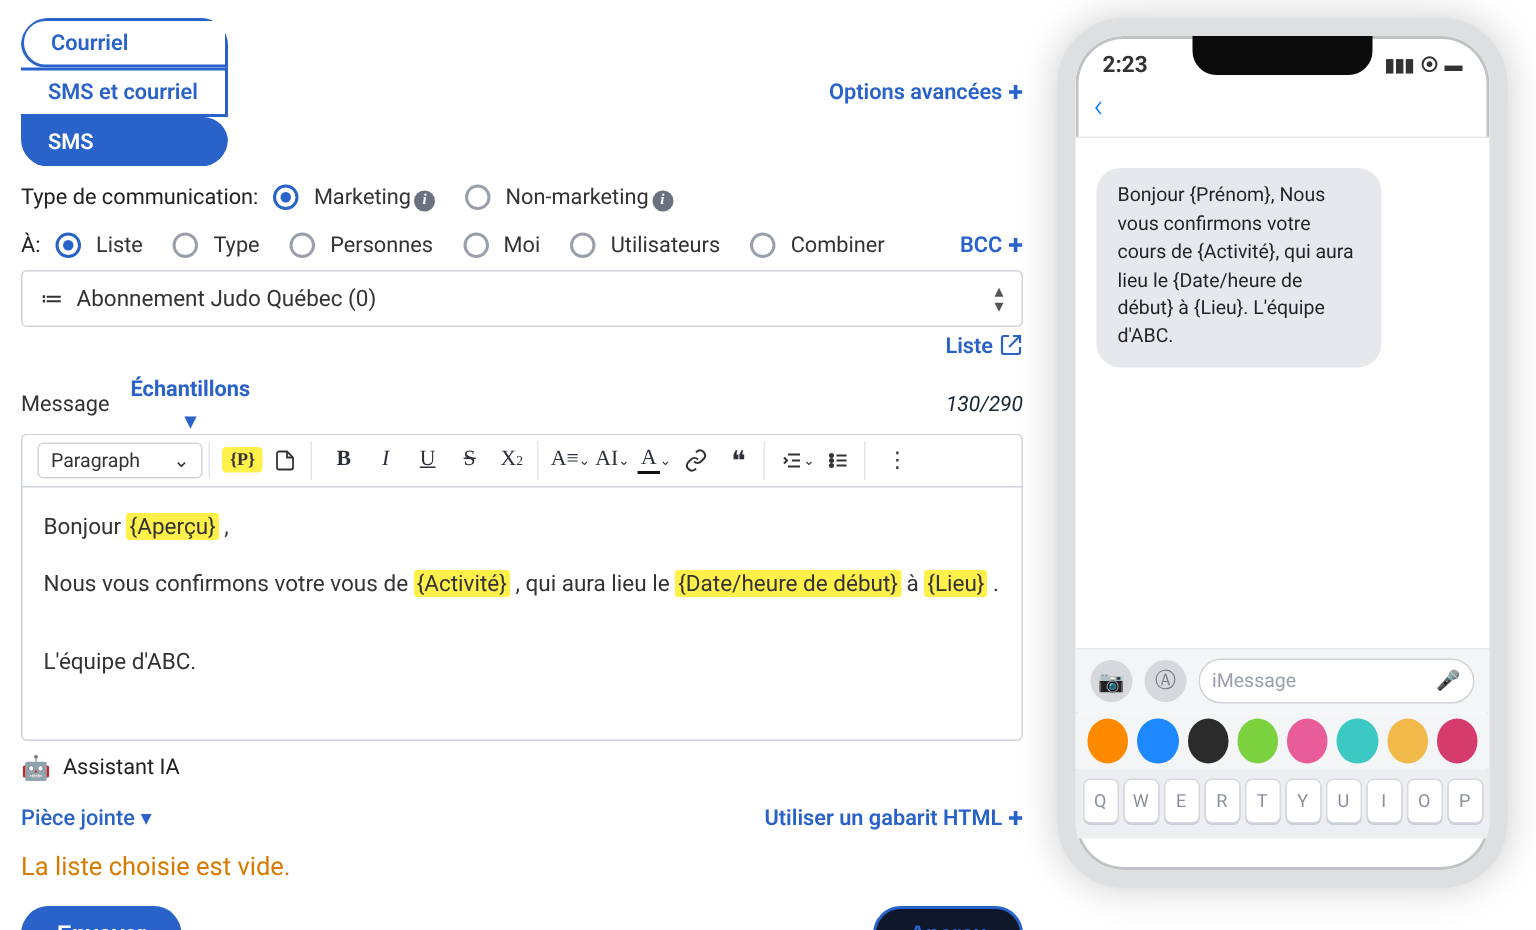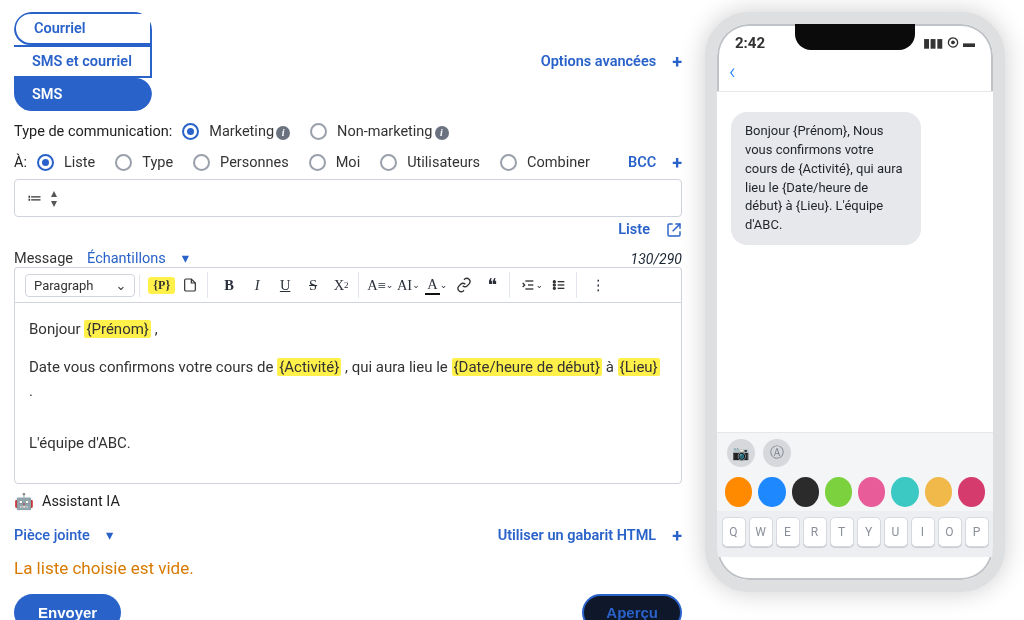--- a/index.html
+++ b/index.html
@@ -35,21 +35,21 @@
     font-weight:600;
     cursor:pointer;
   }
   .segtabs .tab:first-child { border-radius: 18px 0 0 18px; }
   .segtabs .tab:last-child  { border-radius: 0 18px 18px 0; }
   .segtabs .tab + .tab { border-left:none; }
   .segtabs .tab.active { background: var(--primary); color:#fff; }
 
   .row { display:flex; align-items:center; gap:10px; margin-top:12px; flex-wrap:wrap; }
   .row .label { font-weight:400; color:#222; }
-  .linkish { color: var(--primary); font-weight:600; cursor:pointer; display:inline-flex; align-items:center; gap:16px; }
+  .linkish { color: var(--primary); font-weight:600; cursor:pointer; display:inline-flex; align-items:center; gap:4px; }
   .plus { font-size:18px; font-weight:700; }
   .radio {
     appearance:none; width:17px; height:17px; border:2px solid #9aa0ab; border-radius:50%;
     display:inline-block; position:relative; cursor:pointer; vertical-align:-3px;
   }
   .radio.checked { border-color: var(--primary); }
   .radio.checked::after { content:""; position:absolute; inset:3px; background:var(--primary); border-radius:50%; }
   .rlabel { margin-right:10px; cursor:pointer; }
   .info-dot { display:inline-flex; width:14px; height:14px; border-radius:50%; background:#6a7280; color:#fff; font-size:10px; font-weight:700; align-items:center; justify-content:center; margin-left:2px; font-style: italic; font-family: Georgia, serif;}
 
@@ -176,39 +176,40 @@
     <span class="radio"></span>
       <span class="rlabel">Combiner</span>
     <span style="margin-left:auto;" class="linkish">
       <span>BCC</span>
         <span class="plus">+</span>
     </span>
   </div>
 
   <div class="recipient-select">
     <span style="font-size:15px; letter-spacing:-1px;">≔</span>
+    <span class="txt">Abonnement Judo Québec (0)</span>
     <span class="caret">
         <span>▴</span>
         <span>▾</span>
       </span>
   </div>
   <div class="below-select">
     <span class="linkish">
       <span>Liste</span>
       <svg class="svgicon" viewBox="0 0 24 24" fill="none" stroke="currentColor" stroke-width="2.2">
           <path d="M14 3h7v7"></path>
           <path d="M10 14L21 3"></path>
           <path d="M21 14v5a2 2 0 0 1-2 2H5a2 2 0 0 1-2-2V5a2 2 0 0 1 2-2h5"></path>
         </svg>
     </span>
   </div>
 
   <div class="msgheader">
     <span>Message</span>
-    <span class="linkish" style="font-weight:400;">
+    <span class="linkish" style="font-weight:700;flex-direction:column;">
       <span>Échantillons</span>
         <span> ▾</span>
     </span>
     <span class="counter">130/290</span>
   </div>
 
   <div class="toolbar">
     <div class="grp">
       <span class="para-select">
         <span>Paragraph</span>
@@ -277,25 +278,25 @@
           </svg>
       </span>
     </div>
     <div class="grp">
       <span class="tbtn">⋮</span>
     </div>
   </div>
 
   <div class="editor">
     <div>
-      <span>Bonjour </span><span class="ph">{Prénom}</span><span> ,</span>
+      <span>Bonjour </span><span class="ph">{Aperçu}</span><span> ,</span>
     </div>
     <div style="height:14px;"></div>
     <div>
-      <span>Date vous confirmons votre cours de </span><span class="ph">{Activité}</span><span> , qui aura lieu le </span><span class="ph">{Date/heure de début}</span><span> à </span><span class="ph">{Lieu}</span><span> .</span>
+      <span>Nous vous confirmons votre vous de </span><span class="ph">{Activité}</span><span> , qui aura lieu le </span><span class="ph">{Date/heure de début}</span><span> à </span><span class="ph">{Lieu}</span><span> .</span>
     </div>
     <div style="height:28px;"></div>
     <div>L'équipe d'ABC.</div>
   </div>
 
   <div class="assistant">
     <span class="bot">🤖</span>
     <span class="" style="cursor:pointer;">Assistant IA</span>
   </div>
 
@@ -314,36 +315,40 @@
     <span class="spacer"></span>
     <button class="btn btn-outline-primary">Aperçu</button>
   </div>
 
 </div>
 
 <div class="right">
   <div class="phone">
     <div class="notch"></div>
     <div class="statusbar">
-      <span>2:42</span>
+      <span>2:23</span>
       <span class="sb-icons">
         <span>▮▮▮</span>
         <span>⦿</span>
         <span>▬</span>
       </span>
     </div>
     <div class="phone-header">
       <span class="chev">‹</span>
     </div>
     <div class="chat">
       <div class="bubble">Bonjour {Prénom}, Nous vous confirmons votre cours de {Activité}, qui aura lieu le {Date/heure de début} à {Lieu}. L'équipe d'ABC.</div>
     </div>
     <div class="composer">
       <span class="circ">📷</span>
       <span class="circ">Ⓐ</span>
+      <span class="msgfield">
+        <span>iMessage</span>
+        <span>🎤</span>
+      </span>
     </div>
     <div class="approw">
         <div class="app" style="background: rgb(255, 138, 0);"></div>
         <div class="app" style="background: rgb(30, 136, 255);"></div>
         <div class="app" style="background: rgb(43, 43, 43);"></div>
         <div class="app" style="background: rgb(124, 209, 62);"></div>
         <div class="app" style="background: rgb(232, 92, 154);"></div>
         <div class="app" style="background: rgb(60, 201, 196);"></div>
         <div class="app" style="background: rgb(240, 185, 74);"></div>
         <div class="app" style="background: rgb(214, 59, 109);"></div>

